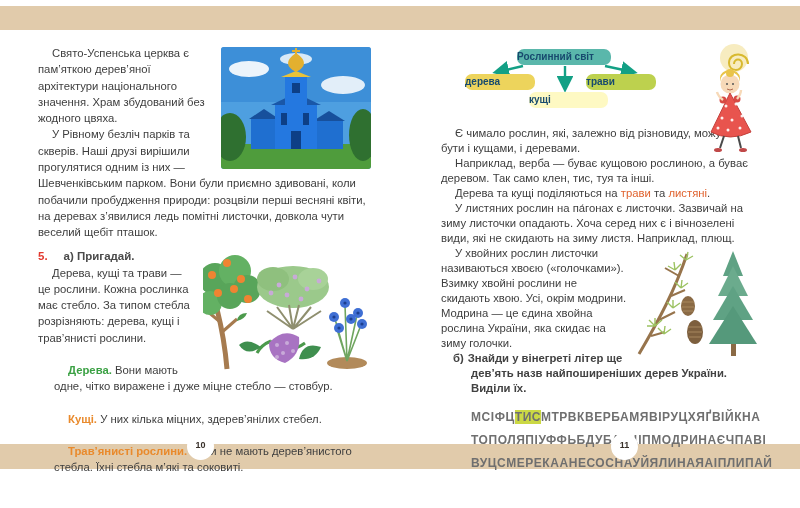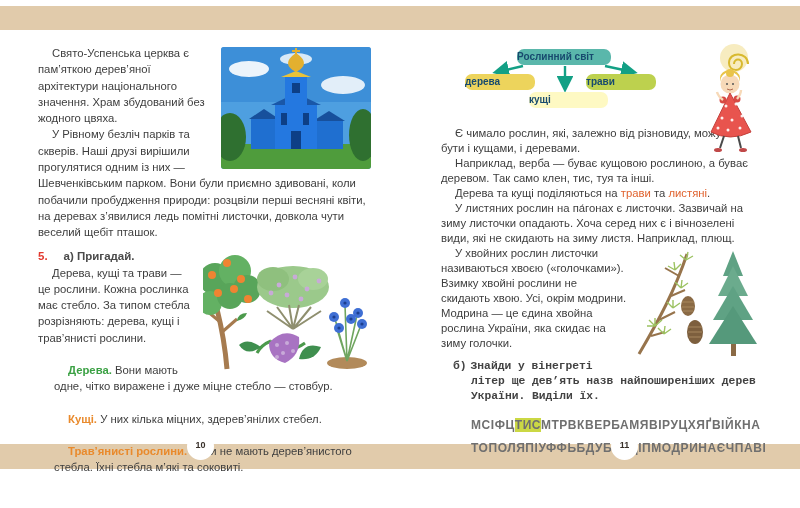--- a/index.html
+++ b/index.html
@@ -46,22 +46,22 @@
 
   .fairy { position:absolute; left:299px; top:8px; width:72px; height:118px; }
 
   .rp p { margin-top:0; }
   .rp .p1 { margin-top:15px; }
   .kw { color:#e0632f; }
 
   .hvojni-block { margin-top:0; }
   .conifer-art { float:right; width:126px; height:112px; margin:2px 0 2px 4px; }
 
-  .task-b { margin-top:8px; font-size:11.3px; line-height:15px; font-weight:bold;
-    color:#424242; padding-left:30px; text-indent:-18px;font-family:Liberation Mono, monospace; }
+  .task-b { font-size:11.3px; line-height:15px; font-weight:bold;
+    color:#424242; padding-left:30px; text-indent:-18px; }
   .task-b .marker { margin-right:4px; }
 
   .letter-grid { margin:10px 0 0 30px; }
   .grid-line { font-size:12px; font-weight:bold; letter-spacing:0.55px;
     color:#6f6f6f; line-height:23px; white-space:nowrap; }
   .hl { background:#cbd844; }
 
   .page-circle { position:absolute; top:433px; width:27px; height:27px;
     border-radius:50%; background:#fff; text-align:center;
     font-size:9px; font-weight:bold; color:#38302a; line-height:24px; }
@@ -262,19 +262,20 @@
         </svg>
       </div>
       <p class="indent">У хвойних рослин листочки називаються хвоєю («голочками»). Взимку хвойні рослини не скидають хвою. Усі, окрім модрини. Модрина — це єдина хвойна рослина України, яка скидає на зиму голочки.</p>
     </div>
 
     <div class="task-b"><span class="marker">б)</span><span>Знайди у вінегреті літер ще дев’ять назв найпоширеніших дерев України. Виділи їх.</span></div>
 
     <div class="letter-grid">
       <div class="grid-line"><span>МСІФЦ</span><span class="hl">ТИС</span><span>МТРВКВЕРБАМЯВІРУЦХЯҐВІЙКНА</span></div>
       <div class="grid-line">ТОПОЛЯПІУФФЬБДУБАКЦІПМОДРИНАЄЧПАВІ</div>
+      <div class="grid-line">ВУЦСМЕРЕКААНЕСОСНАУЙЯЛИНАЯАІПЛИПАЙ</div>
     </div>
   </div>
 
   <div class="page-circle pl">10</div>
   <div class="page-circle pr">11</div>
 
 </div>
 
 </body></html>

